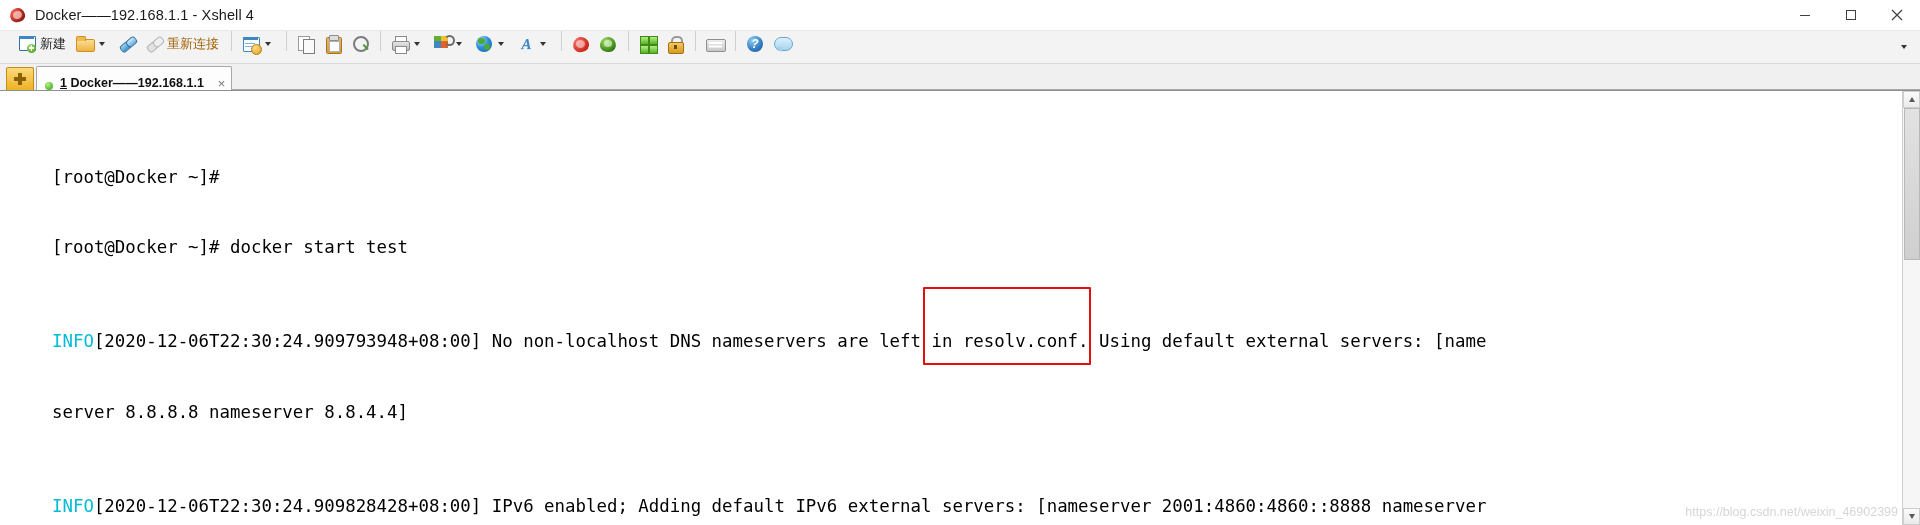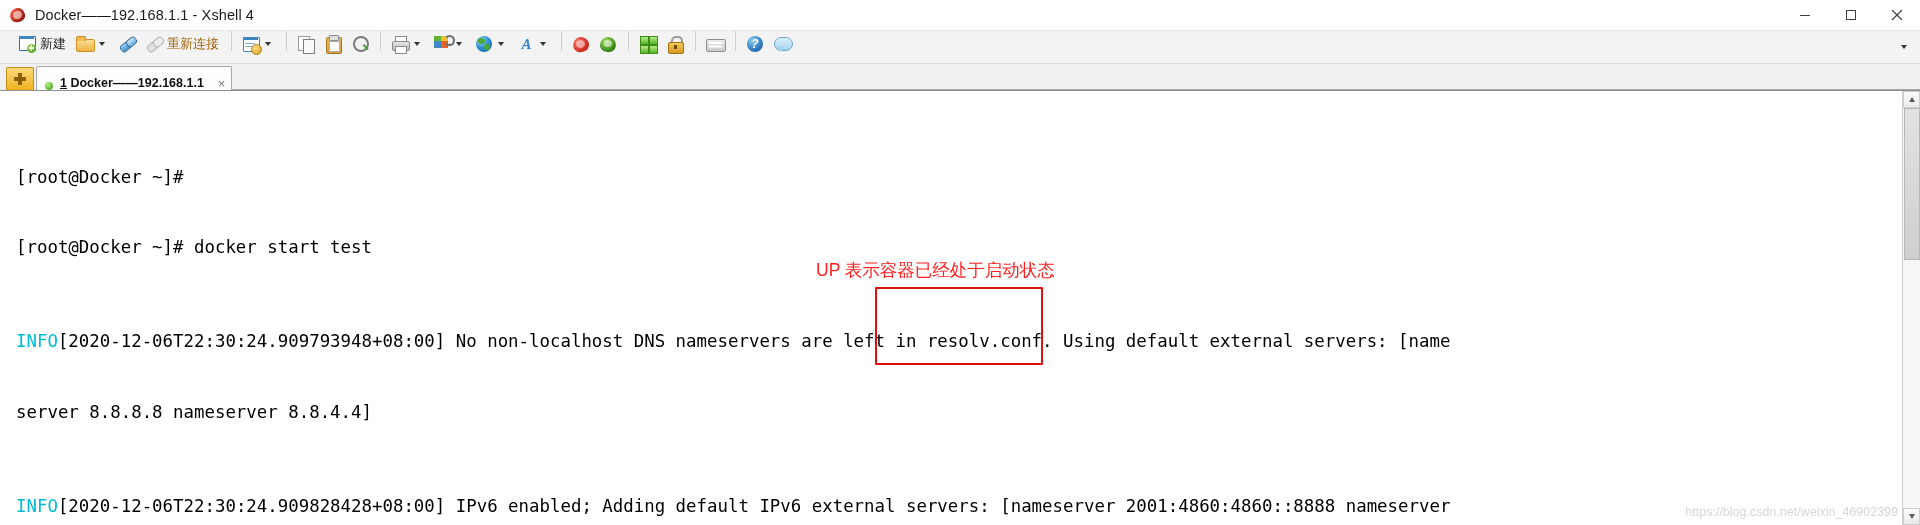--- a/index.html
+++ b/index.html
@@ -147,21 +147,21 @@
   .tab .t-label .u{text-decoration:underline;}
   .tab .t-close{margin-left:14px;color:#777;font-size:13px;line-height:1;}
   .tabbar-rest{flex:1;height:23px;background:#f0f0f0;border-bottom:1px solid #a8a8a8;}
 
   
   .term-wrap{flex:1;display:flex;background:#ffffff;border-top:1px solid #8f8f8f;position:relative;overflow:hidden;}
   .term{
     flex:1;position:relative;background:#ffffff;color:#000000;
     font-family:"DejaVu Sans Mono","Liberation Mono",monospace;
     font-size:17.4px;line-height:23.5px;
-    padding:4px 0 0 16px;white-space:pre;letter-spacing:0px;overflow:hidden;
+    padding:4px 0 0 4px;white-space:pre;letter-spacing:0px;overflow:hidden;margin-left:48px;
   }
   .term .line{height:23.5px;}
   .c-info{color:#00bcd4;}
 
   
   .vscroll{width:17px;background:#f0f0f0;border-left:1px solid #cfcfcf;display:flex;
     flex-direction:column;align-items:center;}
   .vs-btn{width:17px;height:17px;display:flex;align-items:center;justify-content:center;
     background:linear-gradient(#fbfbfb,#ebebeb);border:1px solid #cdcdcd;box-sizing:border-box;}
   .vs-arrow{width:0;height:0;border-left:3.5px solid transparent;border-right:3.5px solid transparent;}
@@ -404,21 +404,20 @@
 
       
       
 
       
       
 
       
 
       
-      <div class="anno-text" style="left:816px;top:168px;">UP 表示容器已经处于启动状态</div>
       <div class="anno-box" style="left:875px;top:196px;width:164px;height:74px;"></div>
 
       <div class="watermark">https://blog.csdn.net/weixin_46902399</div>
     </div>
 
     <div class="vscroll">
       <div class="vs-btn">
           <span class="vs-arrow vs-up"></span>
         </div>
       <div class="vs-track">

